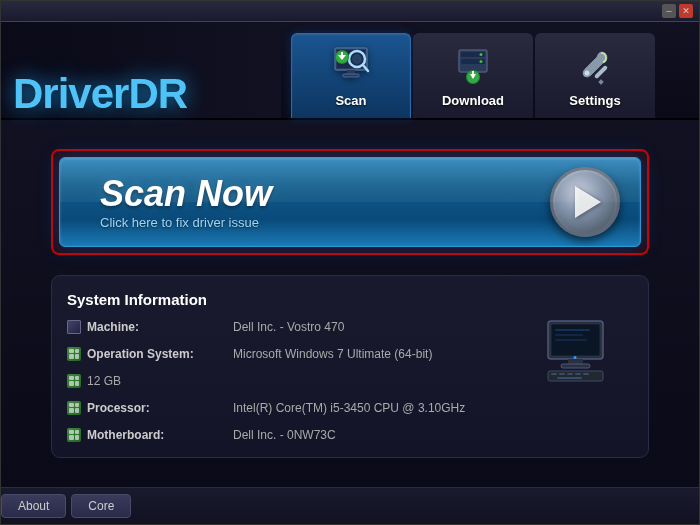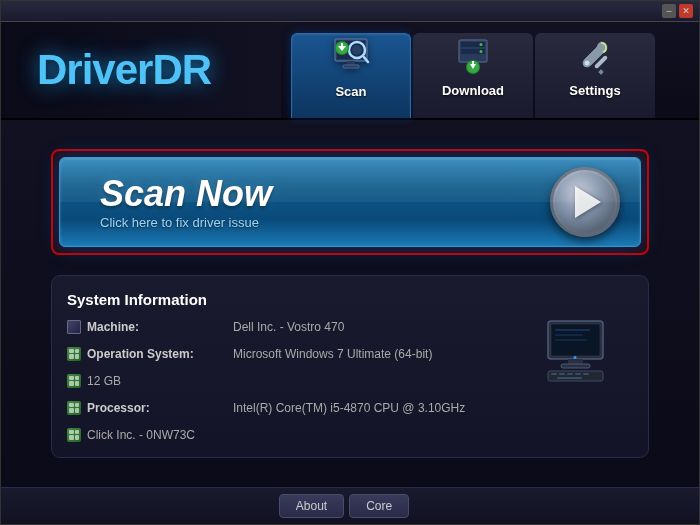--- a/index.html
+++ b/index.html
@@ -60,22 +60,22 @@
       padding: 0;
       border-bottom: 2px solid #000;
       position: relative;
     }
 
     
     .logo-area {
       width: 280px;
       height: 100%;
       display: flex;
-      align-items: center;
-      padding-left: 36px;
+      align-items: flex-end;
+      padding-left: 12px;
       background: linear-gradient(90deg, #0a0a18 0%, #111122 100%);
       position: relative;
     }
 
     .logo-text {
       font-size: 42px;
       font-weight: bold;
       color: #4fc3f7;
       text-shadow: 0 0 20px #1a88cc, 0 2px 4px rgba(0,0,0,0.8);
       letter-spacing: -1px;
@@ -89,20 +89,21 @@
       padding-bottom: 0;
       margin-left: 10px;
     }
 
     .nav-tab {
       width: 120px;
       height: 85px;
       display: flex;
       flex-direction: column;
       align-items: center;
+      justify-content: flex-end;
       padding-bottom: 10px;
       cursor: pointer;
       position: relative;
       border-radius: 6px 6px 0 0;
       margin-right: 2px;
     }
 
     .nav-tab.active {
       background: linear-gradient(180deg, #1a5590 0%, #0d3560 100%);
       border: 1px solid #2a6aaa;
@@ -283,21 +284,21 @@
       color: #aaaaaa;
     }
 
     
     .footer {
       height: 38px;
       background: linear-gradient(180deg, #1a1a2e 0%, #111122 100%);
       border-top: 1px solid #2a2a4a;
       display: flex;
       align-items: center;
-      justify-content: center;
+      justify-content: flex-start;
       padding-right: 12px;
       gap: 5px;
     }
 
     .footer-btn {
       padding: 4px 16px;
       background: linear-gradient(180deg, #3a3a5a 0%, #2a2a4a 100%);
       border: 1px solid #4a4a6a;
       border-radius: 4px;
       color: #cccccc;
@@ -457,31 +458,32 @@
           </div>
 
           <div class="info-row">
             <div class="chip-icon">
               <div class="chip-cell"></div>
                 <div class="chip-cell"></div>
               <div class="chip-cell"></div>
                 <div class="chip-cell"></div>
             </div>
             <span class="info-label">Processor:</span>
-            <span class="info-value">Intel(R) Core(TM) i5-4870 CPU @ 3.10GHz</span>
+            <span class="info-value">Intel(R) Core(TM) i5-3450 CPU @ 3.10GHz</span>
           </div>
 
           <div class="info-row">
             <div class="chip-icon">
               <div class="chip-cell"></div>
                 <div class="chip-cell"></div>
               <div class="chip-cell"></div>
                 <div class="chip-cell"></div>
             </div>
-            <span class="info-value">Click Inc. - 0NW73C</span>
+            <span class="info-label">Motherboard:</span>
+            <span class="info-value">Dell Inc. - 0NW73C</span>
           </div>
 
         </div>
       </div>
 
       <div class="computer-icon-container">
         <svg class="computer-svg" viewBox="0 0 80 70">
 
           <rect x="5" y="5" width="55" height="38" rx="3" fill="#2a3040" stroke="#4a5a7a" stroke-width="1.5"></rect>
           <rect x="8" y="8" width="49" height="32" rx="2" fill="#1a2030"></rect>

